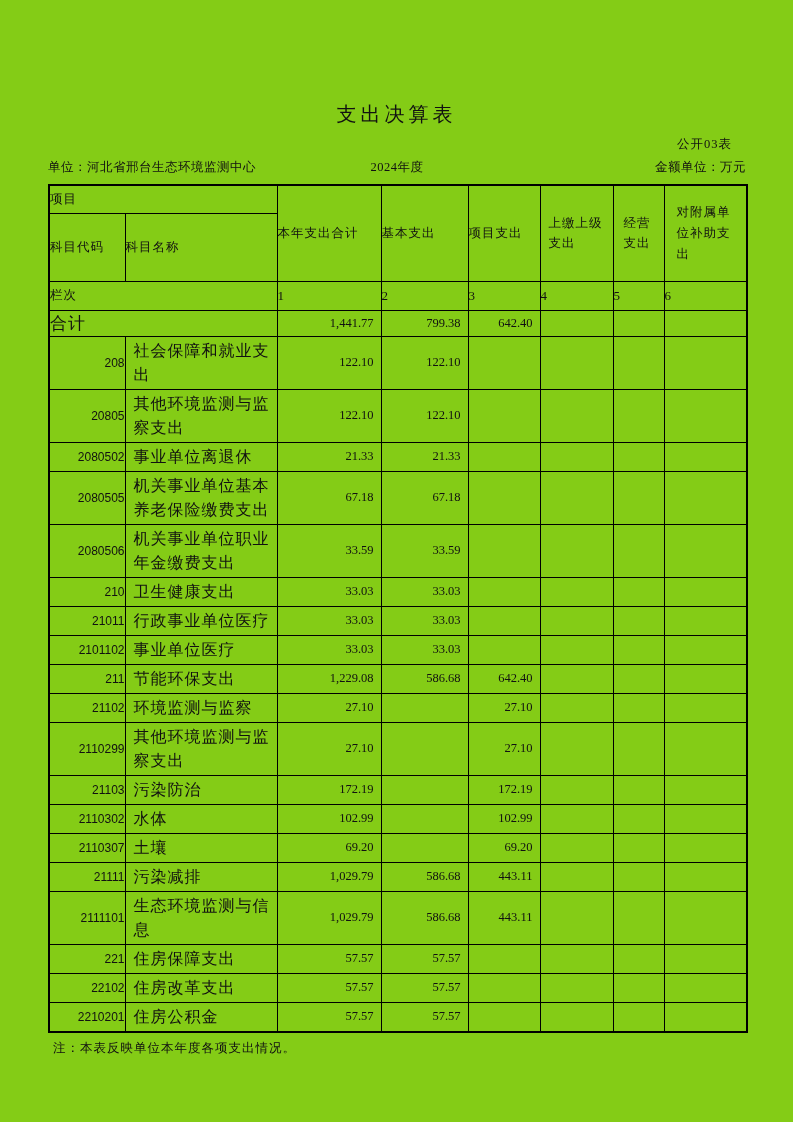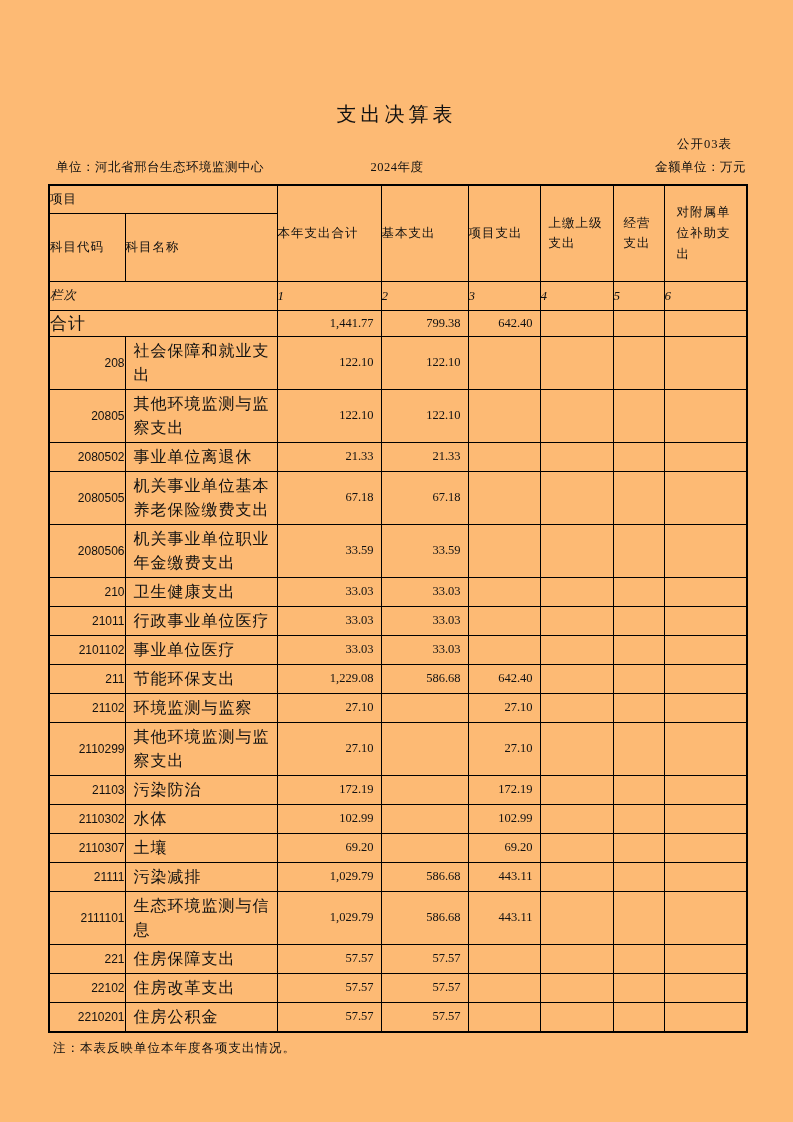--- a/index.html
+++ b/index.html
@@ -1,19 +1,19 @@
 <!DOCTYPE html>
 <html><head>
 <meta charset="utf-8">
 <style>
   html,body { margin:0; padding:0; background:#ffffff; }
   .page {
     position:relative;
     width:793px; height:1122px;
-    background:#fdba74;
+    background:#84cc16;
     box-sizing:border-box;
     padding-top:100px;
     font-family:"Liberation Serif","DejaVu Serif",serif;
     color:#111;
   }
   .doc-title {
     text-align:center;
     font-size:20px;
     letter-spacing:4px;
     line-height:28px;
@@ -26,21 +26,21 @@
     line-height:16px;
   }
   .meta-row {
     position:relative;
     height:20px;
     margin:5px 47px 7px 48px;
     font-size:12.5px;
     letter-spacing:0.5px;
     line-height:20px;
   }
-  .meta-unit   { position:absolute; left:8px; top:0;text-align:center; }
+  .meta-unit   { position:absolute; left:0; top:0;text-align:center; }
   .meta-year   { position:absolute; left:0; right:0; top:0; text-align:center; }
   .meta-amount { position:absolute; right:0; top:0; }
 
   table.budget-table {
     margin-left:48px;
     width:698px;
     border-collapse:collapse;
     table-layout:fixed;
     border:2px solid #000;
   }
@@ -51,21 +51,21 @@
     overflow:hidden;
     word-break:break-all;
   }
   thead td {
     font-size:12.5px;
     letter-spacing:1px;
     line-height:1.65;
   }
   .r-proj  td { height:28px; }
   .r-sub   td { height:68px; }
-  .r-lanci td { height:29px;font-style:italic; }
+  .r-lanci td { height:29px; }
   .th-upper     { padding:12px 8px !important; }
   .th-operating { padding:0 10px !important; }
   .th-affiliate { padding:10px 12px !important; }
   .colnum {
     font-family:"Liberation Serif","DejaVu Serif",serif;
     font-size:13px; letter-spacing:0;
   }
   tbody td { height:22px; }
   .r-total td { height:26px; }
   .center { text-align:left; font-size:17px; letter-spacing:1px; }

